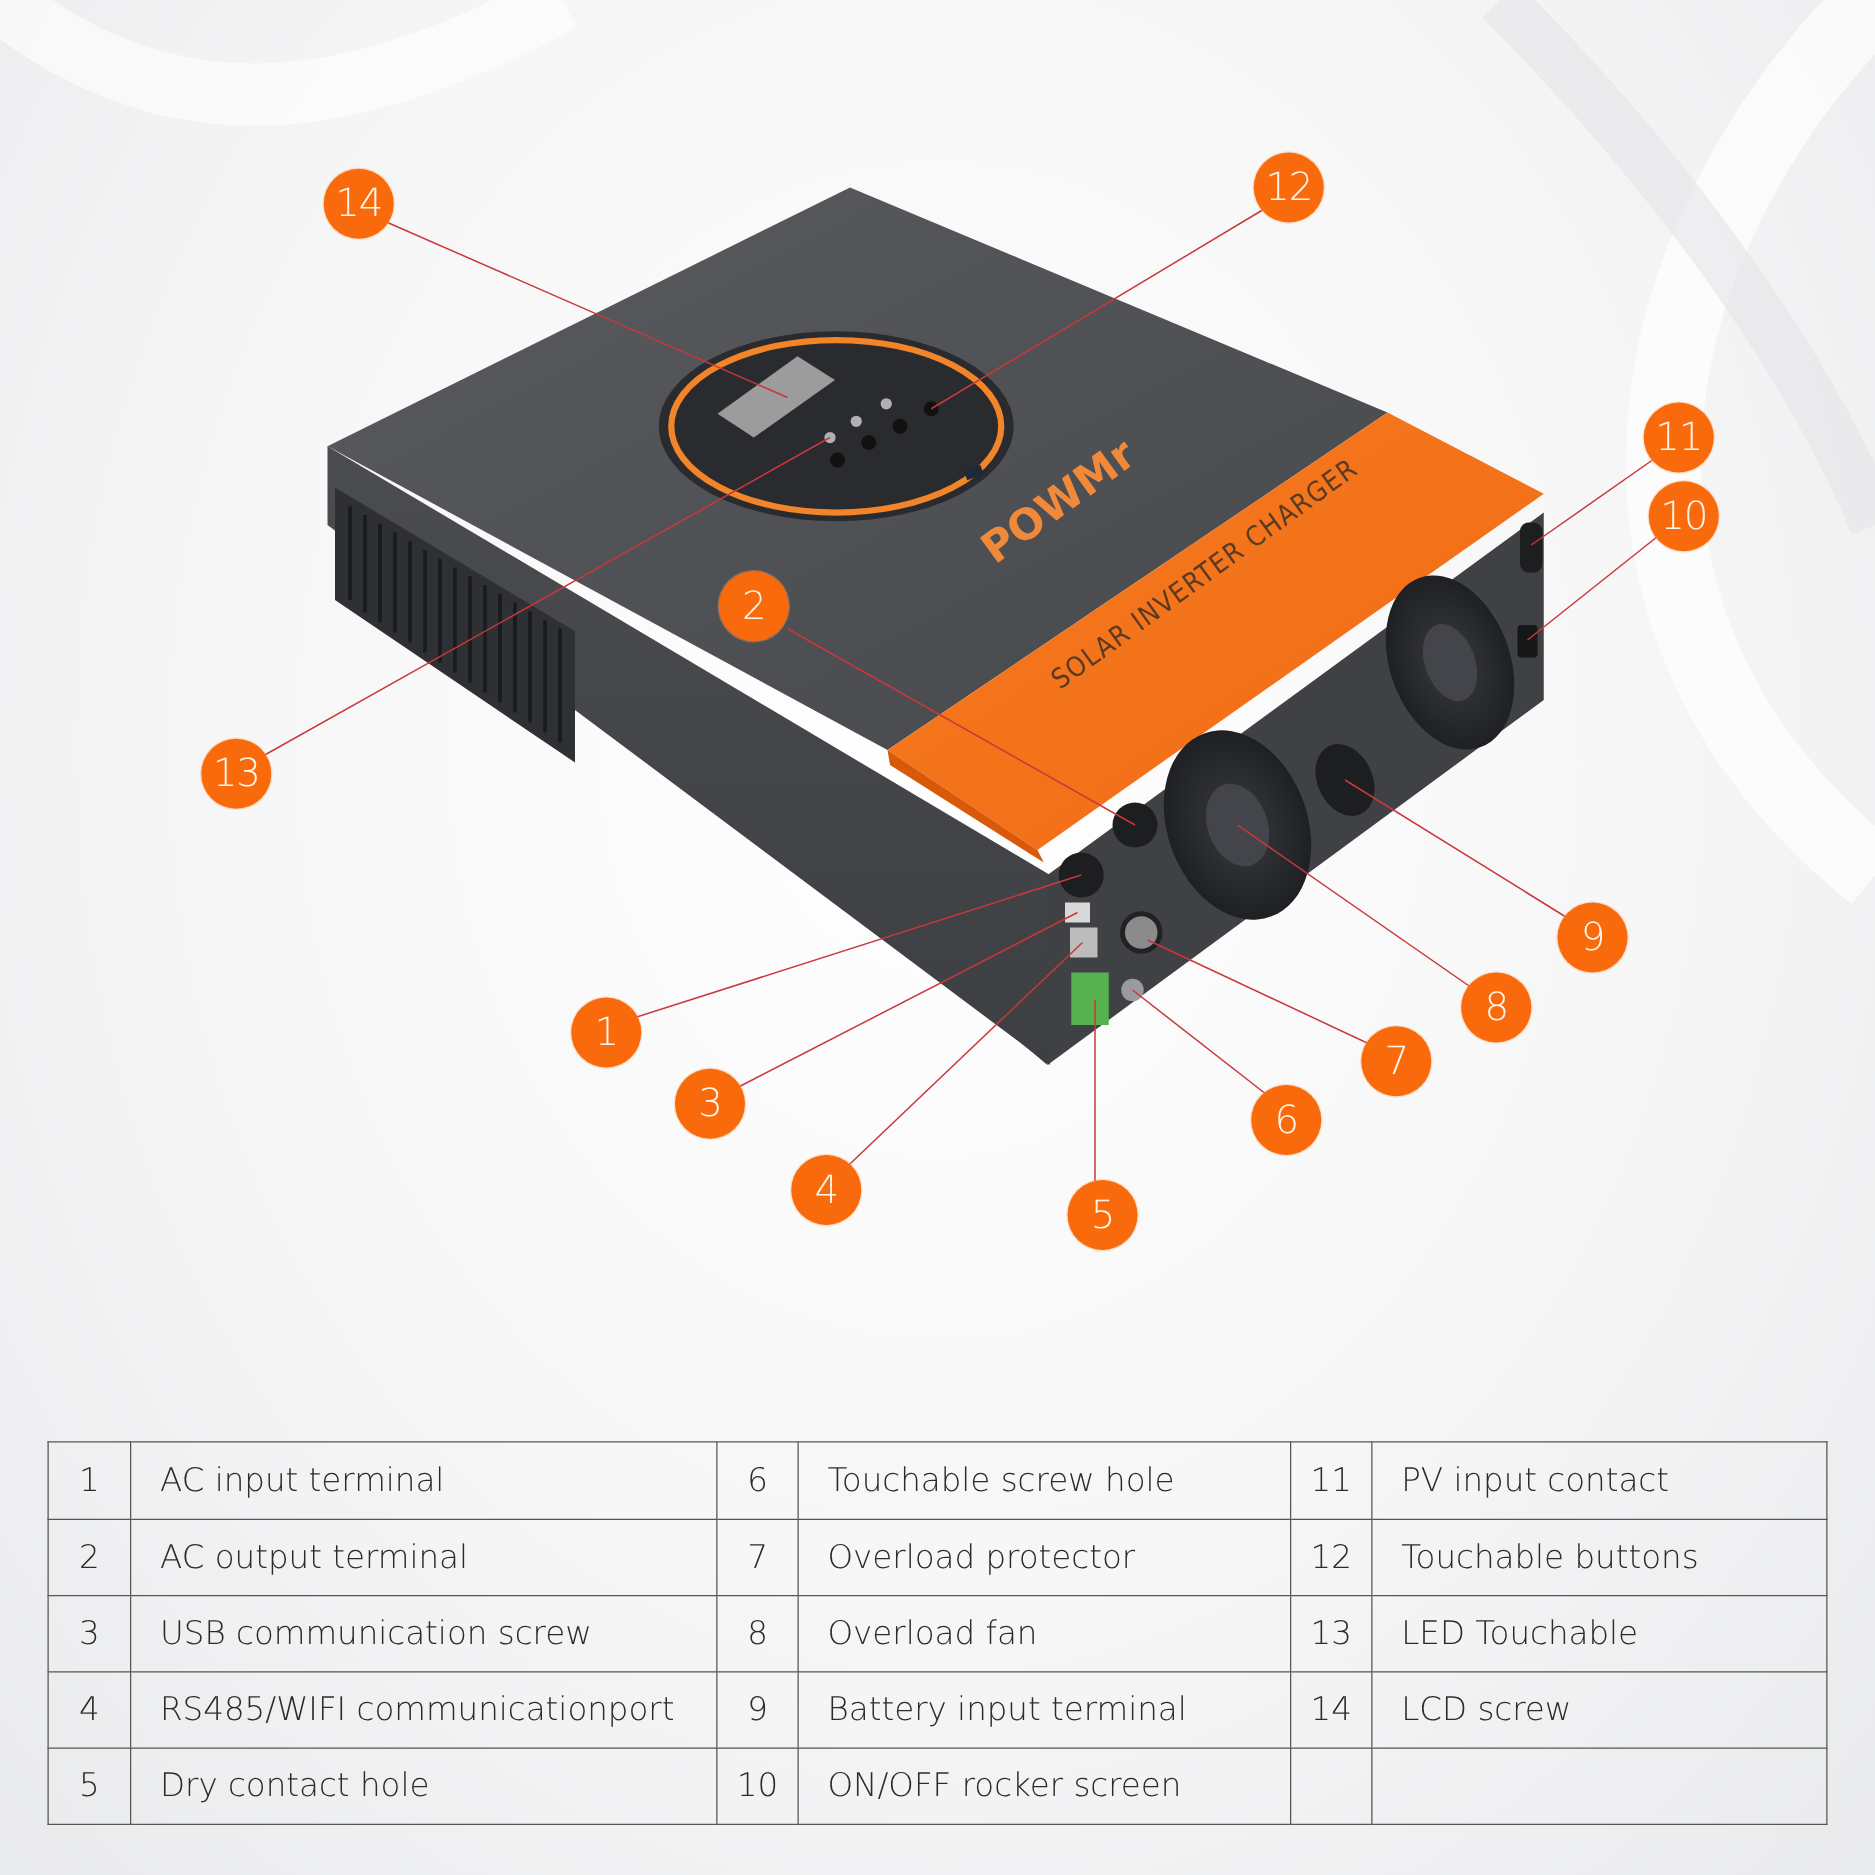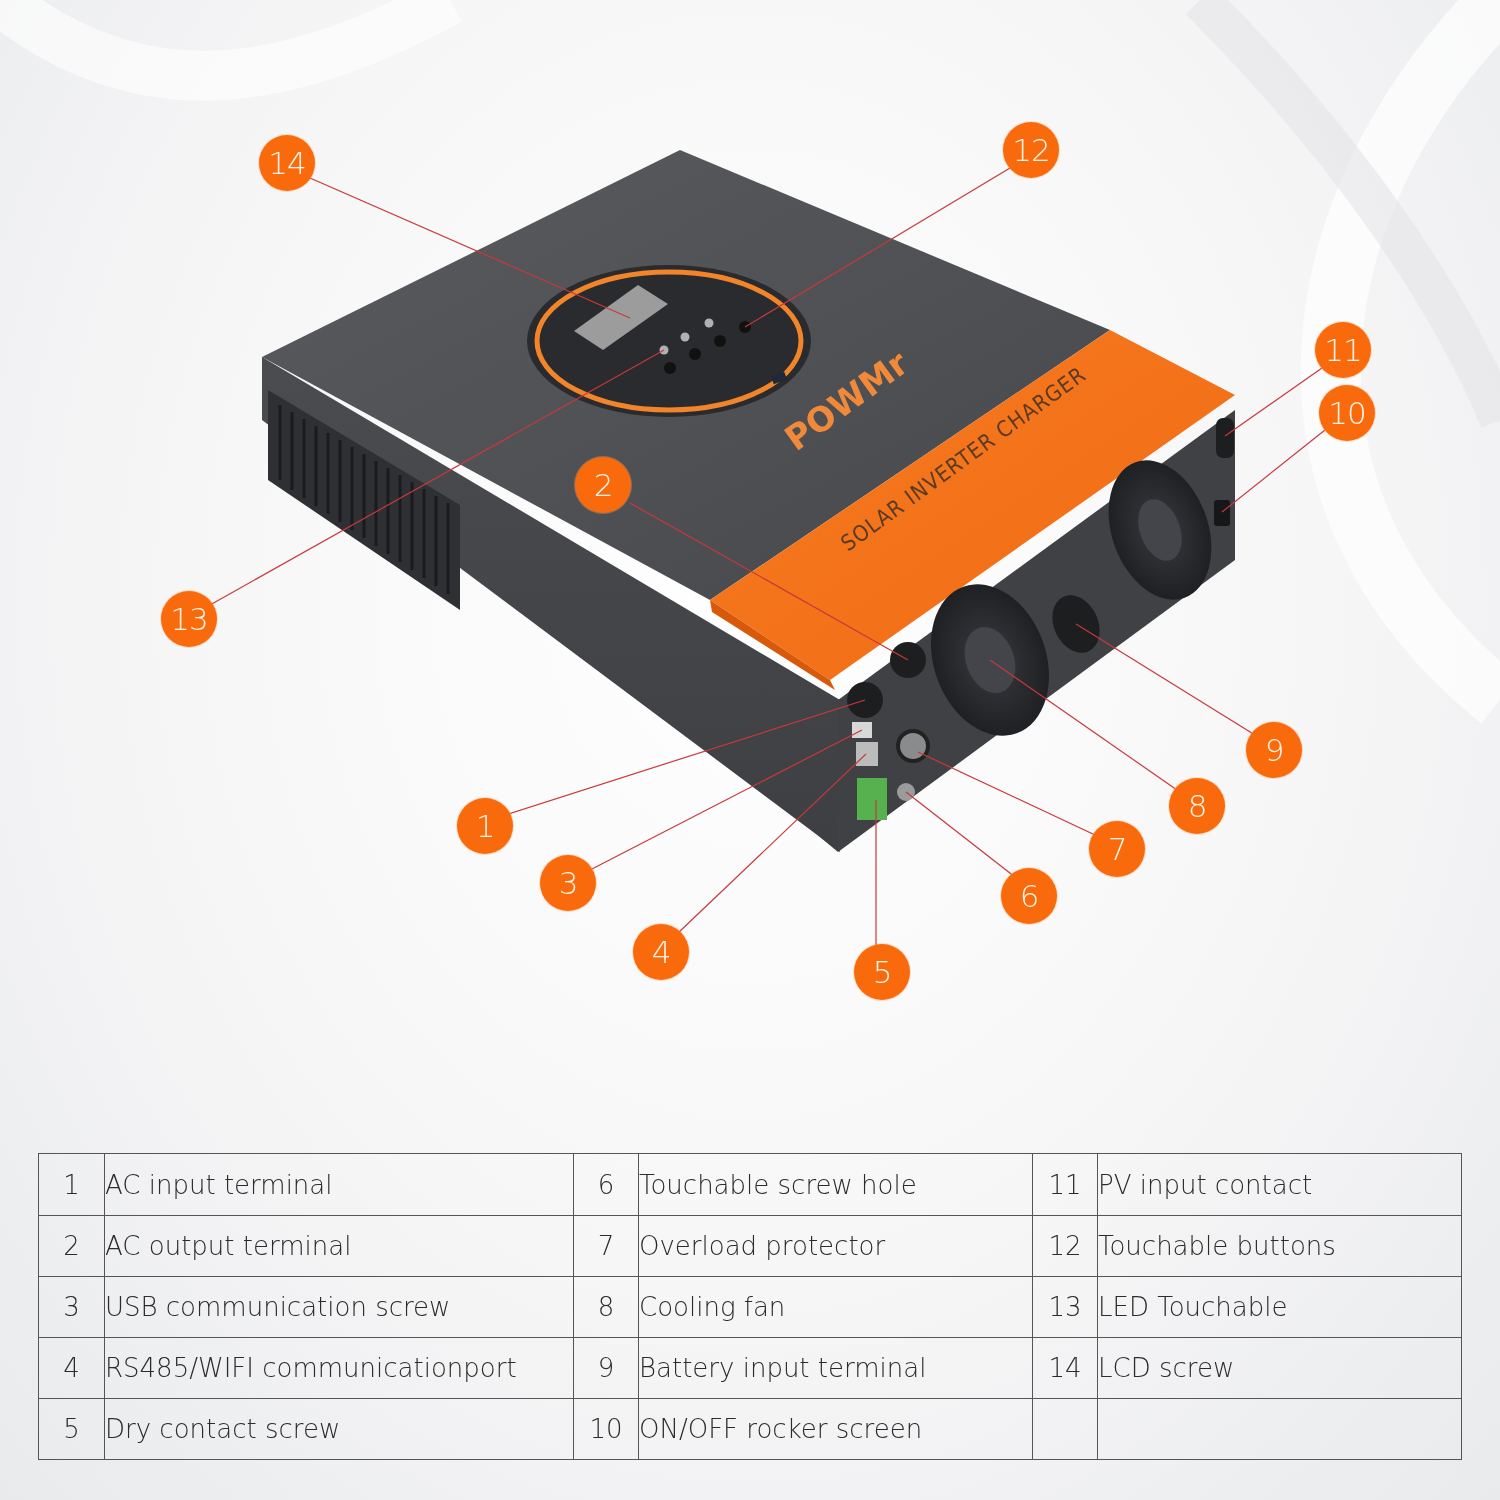--- a/index.html
+++ b/index.html
@@ -21,21 +21,21 @@
   .parts-table {
     position: absolute; left: 38px; top: 1153px; width: 1423px;
     border-collapse: collapse; table-layout: fixed;
     font-family: "DejaVu Sans", sans-serif; color: #2b2b2b;
   }
   .parts-table td {
     border: 1.5px solid #555; height: 60px; font-size: 26px; font-weight: 300;
     padding: 0; white-space: nowrap;
   }
   .parts-table td.num { text-align: center; }
-  .parts-table td.lbl { }
+  .parts-table td.lbl { padding-left: 23px; }
   .parts-table tr:first-child td { height: 61px; }
 </style>
 </head>
 <body>
 
 <svg class="swoosh" width="1500" height="1500" viewBox="0 0 1500 1500">
   <path d="M1500 0 C1300 200 1250 500 1500 700" fill="none" stroke="#ffffff" stroke-width="60" opacity="0.7"></path>
   <path d="M1200 0 C1350 150 1450 300 1500 420" fill="none" stroke="#e4e5e8" stroke-width="40" opacity="0.6"></path>
   <path d="M0 0 C150 120 300 80 450 0" fill="none" stroke="#ffffff" stroke-width="50" opacity="0.6"></path>
 </svg>
@@ -192,34 +192,34 @@
       <td class="lbl">AC output terminal</td>
       <td class="num">7</td>
       <td class="lbl">Overload protector</td>
       <td class="num">12</td>
       <td class="lbl">Touchable buttons</td>
     </tr>
     <tr>
       <td class="num">3</td>
       <td class="lbl">USB communication screw</td>
       <td class="num">8</td>
-      <td class="lbl">Cooling fan</td>
+      <td class="lbl">Overload fan</td>
       <td class="num">13</td>
       <td class="lbl">LED Touchable</td>
     </tr>
     <tr>
       <td class="num">4</td>
       <td class="lbl">RS485/WIFI communicationport</td>
       <td class="num">9</td>
       <td class="lbl">Battery input terminal</td>
       <td class="num">14</td>
       <td class="lbl">LCD screw</td>
     </tr>
     <tr>
       <td class="num">5</td>
-      <td class="lbl">Dry contact screw</td>
+      <td class="lbl">Dry contact hole</td>
       <td class="num">10</td>
       <td class="lbl">ON/OFF rocker screen</td>
       <td class="num"></td>
       <td class="lbl"></td>
     </tr>
   </tbody>
 </table>
 
 </body></html>

